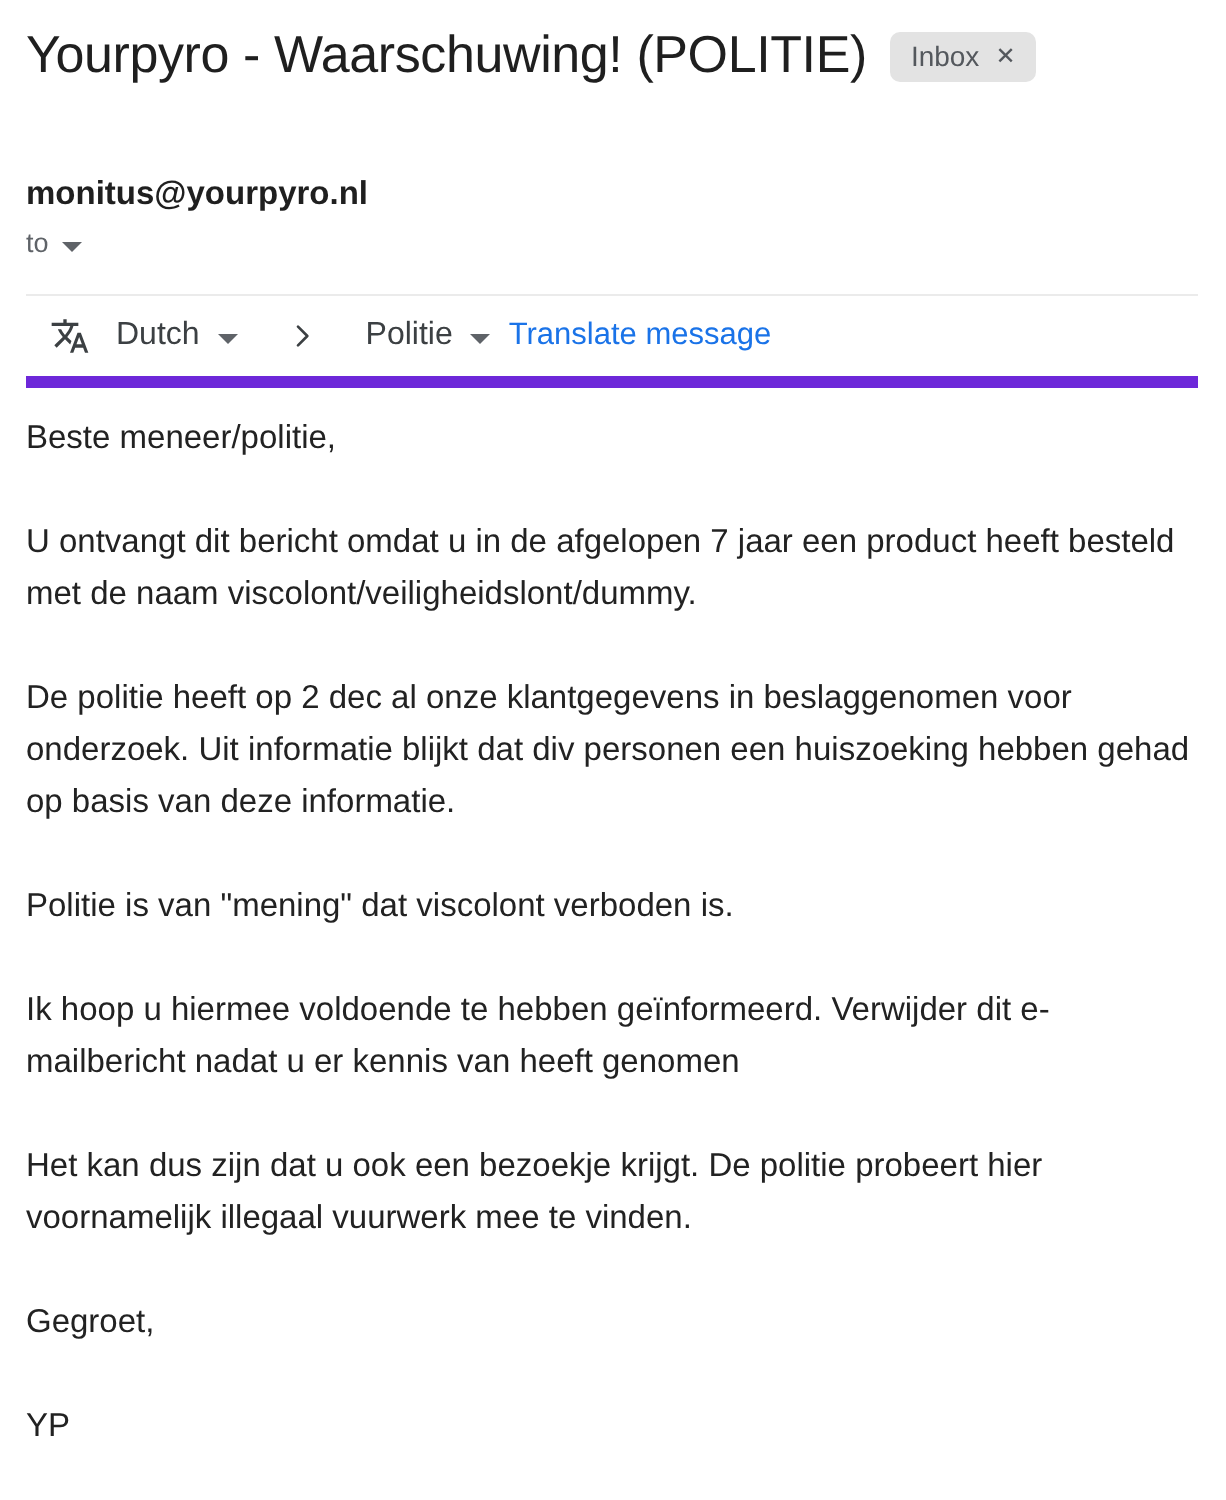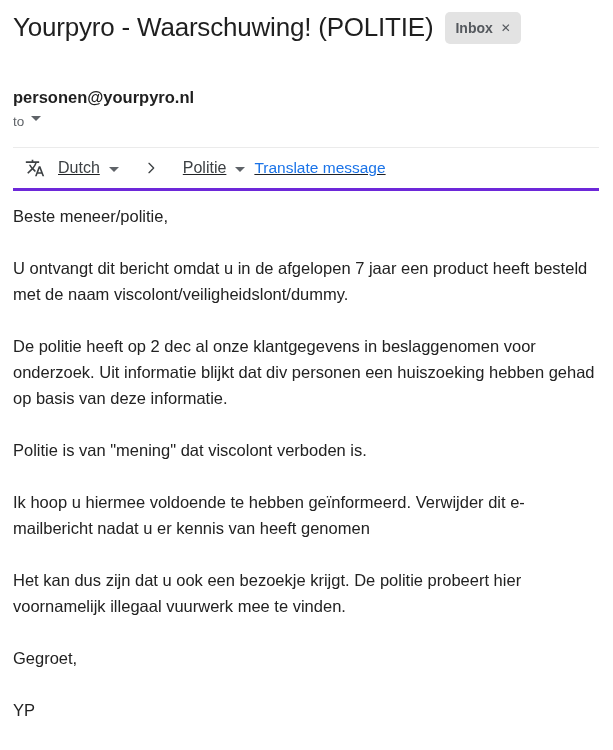--- a/index.html
+++ b/index.html
@@ -14,20 +14,21 @@
     font-family: "Liberation Sans", "DejaVu Sans", sans-serif;
     color: #202124;
   }
   .container {
     padding: 0 14px 0 13px;
   }
 
   
   .subject-row {
     display: flex;
+    align-items: center;
     margin-top: 10px;
   }
   .subject {
     font-size: 26px;
     line-height: 34px;
     font-weight: 400;
     color: #1f1f1f;
     margin: 0;
     letter-spacing: -0.2px;
     white-space: nowrap;
@@ -39,63 +40,62 @@
     margin-left: 12px;
     margin-top: 2px;
     background: #e3e3e3;
     color: #54585d;
     font-size: 14px;
     line-height: 16px;
     padding: 4px 10px 5px 10px;
     border-radius: 5px;
     white-space: nowrap;
     cursor: default;
-    font-weight: bold;
   }
   .inbox-badge .close-x {
     font-size: 12px;
     color: #54585d;
     cursor: pointer;
   }
 
   
   .sender {
     margin-top: 43px;
     font-size: 16.5px;
     line-height: 20px;
     font-weight: 700;
     color: #1f1f1f;
   }
   .to-row {
     margin-top: 7px;
     display: flex;
+    align-items: center;
     gap: 7px;
     font-size: 13.5px;
     line-height: 16px;
     color: #5f6368;
     cursor: pointer;
     width: max-content;
   }
   .tri-down {
     width: 0; height: 0;
     border-left: 5px solid transparent;
     border-right: 5px solid transparent;
     border-top: 5px solid #5f6368;
     margin-top: 2px;
   }
 
   
   .translate-bar {
     margin-top: 17px;
     border-top: 1px solid #ebebeb;
-    border-bottom: 3px solid #6d28d9;
+    border-bottom: 6px solid #6d28d9;
     padding: 10px 12px;
     display: flex;
     align-items: center;
-    text-decoration: underline;
   }
   .translate-bar .t-icon {
     display: flex;
     align-items: center;
     margin-right: 13px;
   }
   .lang-btn {
     display: flex;
     align-items: center;
     gap: 9px;
@@ -135,21 +135,21 @@
 <div class="container">
 
   <div class="subject-row">
     <h1 class="subject">Yourpyro - Waarschuwing! (POLITIE)</h1>
     <span class="inbox-badge">
       <span>Inbox</span>
       <span class="close-x">✕</span>
     </span>
   </div>
 
-  <div class="sender">personen@yourpyro.nl</div>
+  <div class="sender">monitus@yourpyro.nl</div>
 
   <div class="to-row">
     <span>to</span>
     <span class="tri-down"></span>
   </div>
 
   <div class="translate-bar">
     <span class="t-icon">
       <svg width="20" height="20" viewBox="0 0 24 24" aria-hidden="true">
         <path fill="#3c4043" d="M12.87 15.07l-2.54-2.51.03-.03c1.74-1.94 2.98-4.17 3.71-6.53H17V4h-7V2H8v2H1v1.99h11.17C11.5 7.92 10.44 9.75 9 11.35 8.07 10.32 7.3 9.19 6.69 8h-2c.73 1.63 1.73 3.17 2.98 4.56l-5.09 5.02L4 19l5-5 3.11 3.11.76-2.04zM18.5 10h-2L12 22h2l1.12-3h4.75L21 22h2l-4.5-12zm-2.62 7l1.62-4.33L19.12 17h-3.24z"></path>

